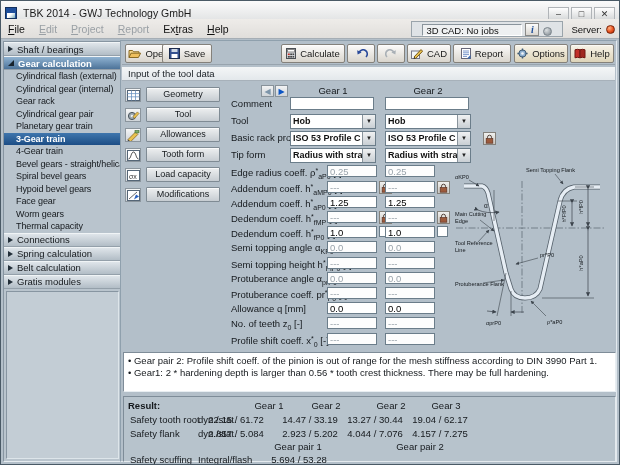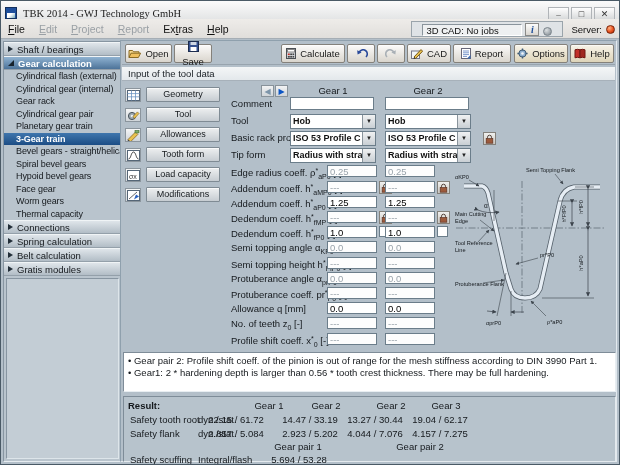--- a/index.html
+++ b/index.html
@@ -5,21 +5,21 @@
   * { margin:0; padding:0; box-sizing:border-box; }
   html,body { background:#9aa7b2; }
   #window{
     position:relative; width:620px; height:465px; overflow:hidden;
     font-family:"Liberation Sans", sans-serif; color:#111;
     background:#b3bfc9; border:1px solid #4a5a66;
   }
   
   .titlebar{ position:absolute; left:0; top:0; right:0; height:25px;
     background:linear-gradient(#fbfbfb,#dcdedf); border-bottom:1px solid #b4b8bb;
-    display:flex; align-items:center; padding:0 4px;font-family:Liberation Serif, serif; }
+    display:flex; align-items:center; padding:0 4px; }
   .app-icon{ width:12px; height:12px; background:#1e4f9c; border:1px solid #12305e;
     position:relative; flex:0 0 auto; }
   .app-icon::after{ content:""; position:absolute; left:1px; top:5px; width:8px; height:5px;
     background:linear-gradient(135deg,#fff 40%,#7ab 100%); }
   .title-text{ font-size:10.5px; margin-left:6px; color:#1a1a1a; flex:1 1 auto;
     white-space:nowrap; overflow:hidden; }
   .win-btn{ width:21px; height:13px; margin-left:2px; font-size:9px; line-height:12px;
     text-align:center; color:#333; background:linear-gradient(#fefefe,#d8dadb);
     border:1px solid #b0b4b8; }
   
@@ -162,20 +162,21 @@
       <div class="sec-header expanded">
         <span class="tri"></span>
         <span>Gear calculation</span>
       </div>
       <div class="side-item">Cylindrical flash (external)</div>
       <div class="side-item">Cylindrical gear (internal)</div>
       <div class="side-item">Gear rack</div>
       <div class="side-item">Cylindrical gear pair</div>
       <div class="side-item">Planetary gear train</div>
       <div class="side-item selected">3-Gear train</div>
+      <div class="side-item">4-Gear train</div>
       <div class="side-item">Bevel gears - straight/helical</div>
       <div class="side-item">Spiral bevel gears</div>
       <div class="side-item">Hypoid bevel gears</div>
       <div class="side-item">Face gear</div>
       <div class="side-item">Worm gears</div>
       <div class="side-item">Thermal capacity</div>
       <div class="sec-header">
         <span class="tri"></span>
         <span>Connections</span>
       </div>
@@ -197,21 +198,21 @@
   <div class="main">
 
     <div class="toolbar">
       <div class="tb-btn" style="left:3px;width:47px;">
         <svg width="13" height="11">
             <path d="M1 9.5 V2.5 h3.6 l1 1.3 H11 v1.6" fill="#f4d58a" stroke="#8a6a22"></path>
             <path d="M1 9.5 L3 5.2 h9.6 L10.4 9.5 z" fill="#eebf5e" stroke="#8a6a22"></path>
           </svg>
         <span>Open</span>
       </div>
-      <div class="tb-btn" style="left:52px;width:38px;flex-direction:column;">
+      <div class="tb-btn" style="left:40px;width:50px;">
         <svg width="11" height="11">
             <rect x="0.5" y="0.5" width="10" height="10" fill="#35518f" stroke="#1c2c4e"></rect>
             <rect x="2.5" y="1" width="6" height="3" fill="#cfd8e4"></rect>
             <rect x="2.5" y="6" width="6" height="4" fill="#fff"></rect>
           </svg>
         <span>Save</span>
       </div>
       <div class="tb-btn" style="left:159px;width:64px;">
         <svg width="10" height="11">
             <rect x="0.5" y="0.5" width="9" height="10" fill="#d6dade" stroke="#4a4f54"></rect>

